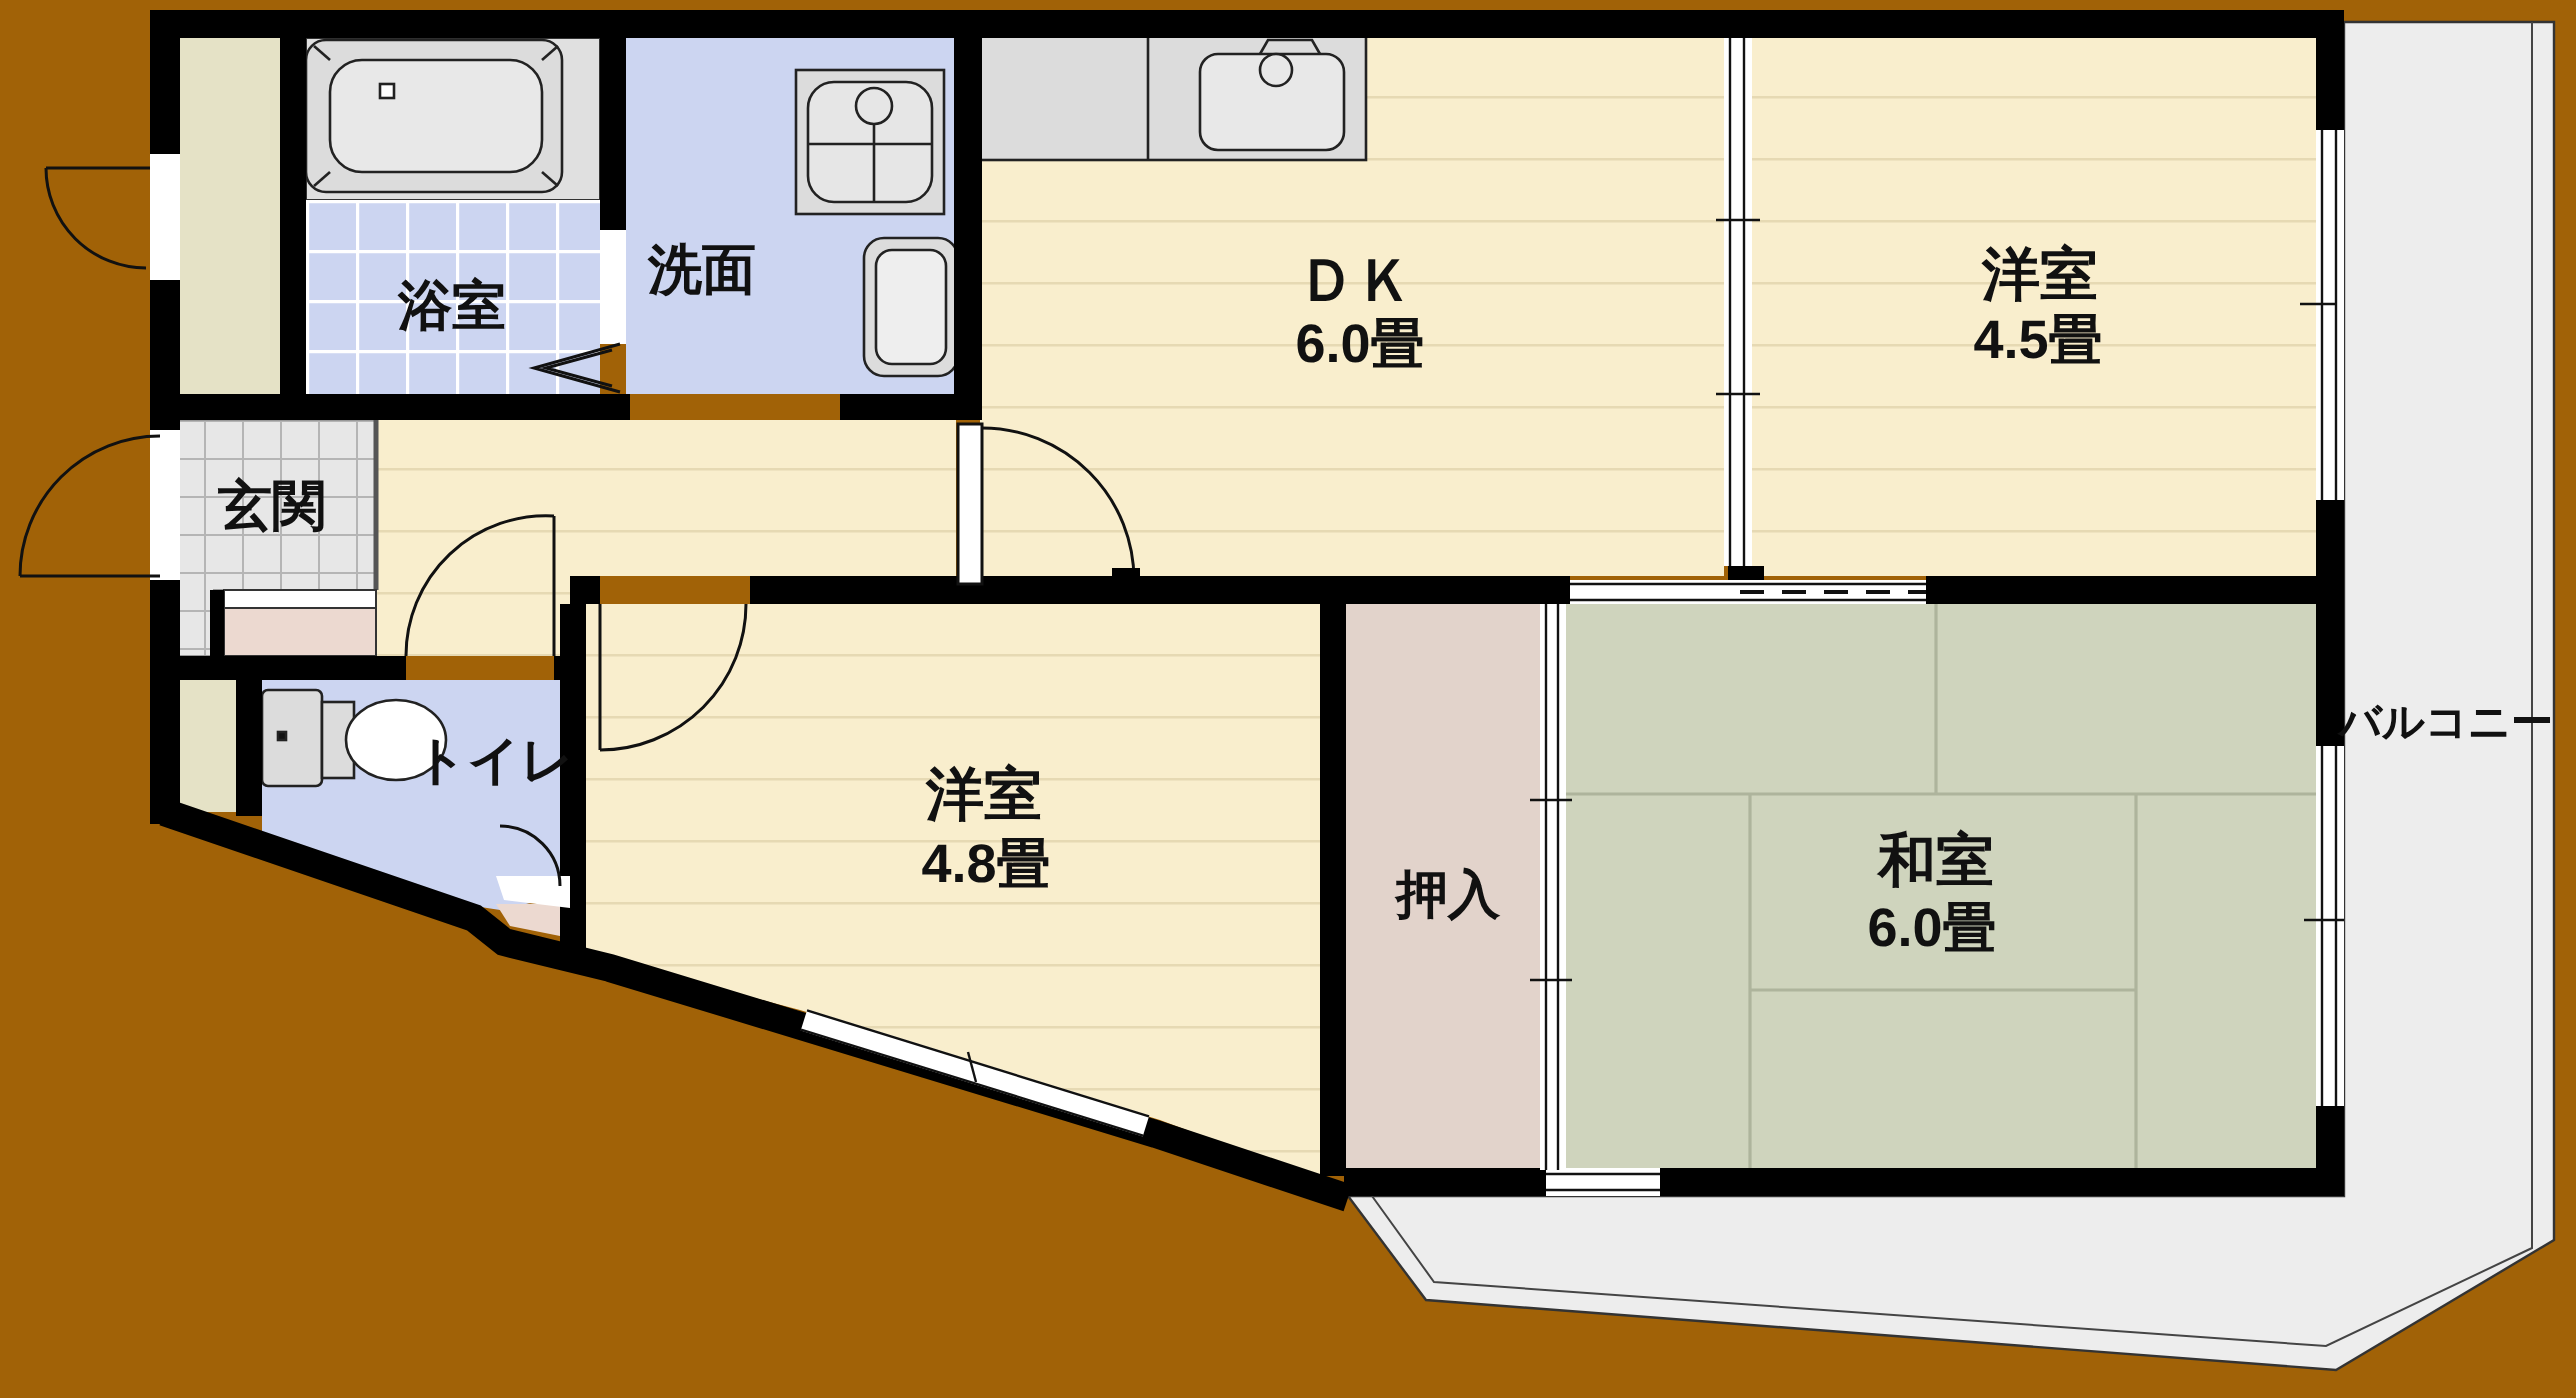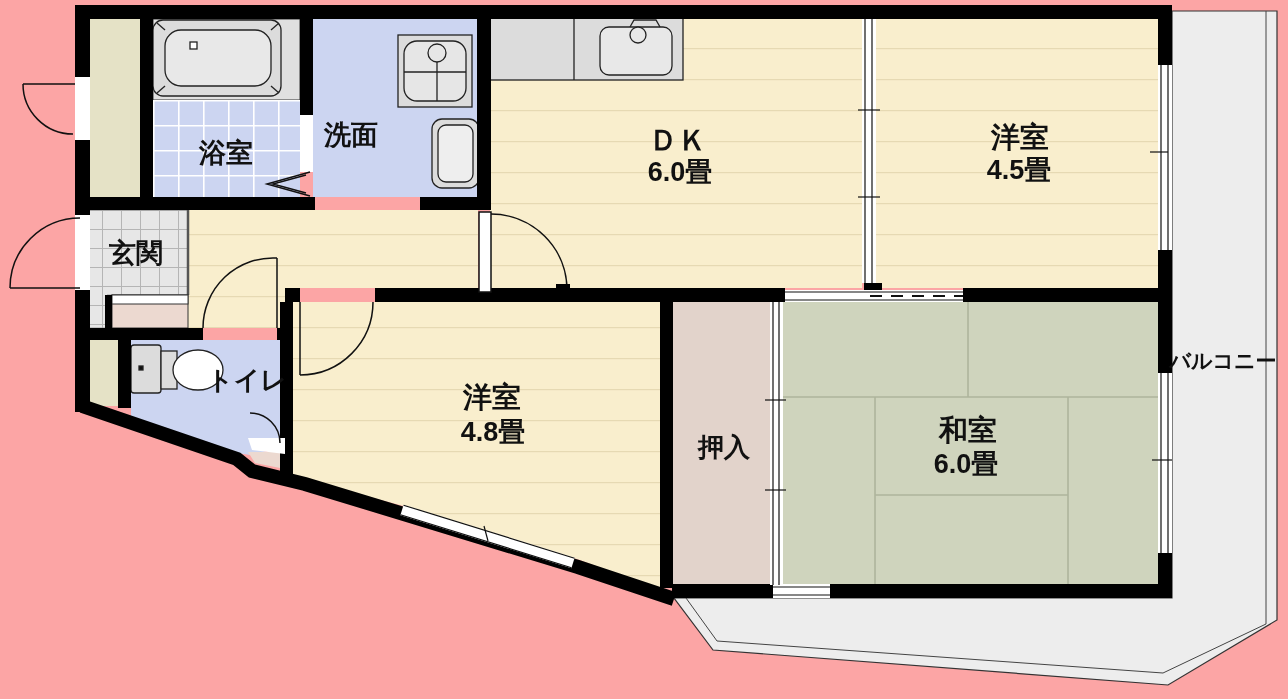--- a/index.html
+++ b/index.html
@@ -1,16 +1,16 @@
 <!DOCTYPE html>
 <html><head>
 <meta charset="utf-8">
 <style>
   html,body{margin:0;padding:0;background:#ffffff;}
-  .stage{width:1288px;height:699px;position:relative;background:#fca5a5;overflow:hidden;}
+  .stage{width:1288px;height:699px;position:relative;background:#a16207;overflow:hidden;}
   svg{display:block;}
   text{font-family:"Liberation Sans","DejaVu Sans",sans-serif;font-weight:bold;fill:#111;}
   .lbl29{font-size:29px;}
   .lbl27{font-size:27px;}
   .lbl26{font-size:26px;}
   .lbl20{font-size:21px;}
 </style>
 </head>
 <body>
 

